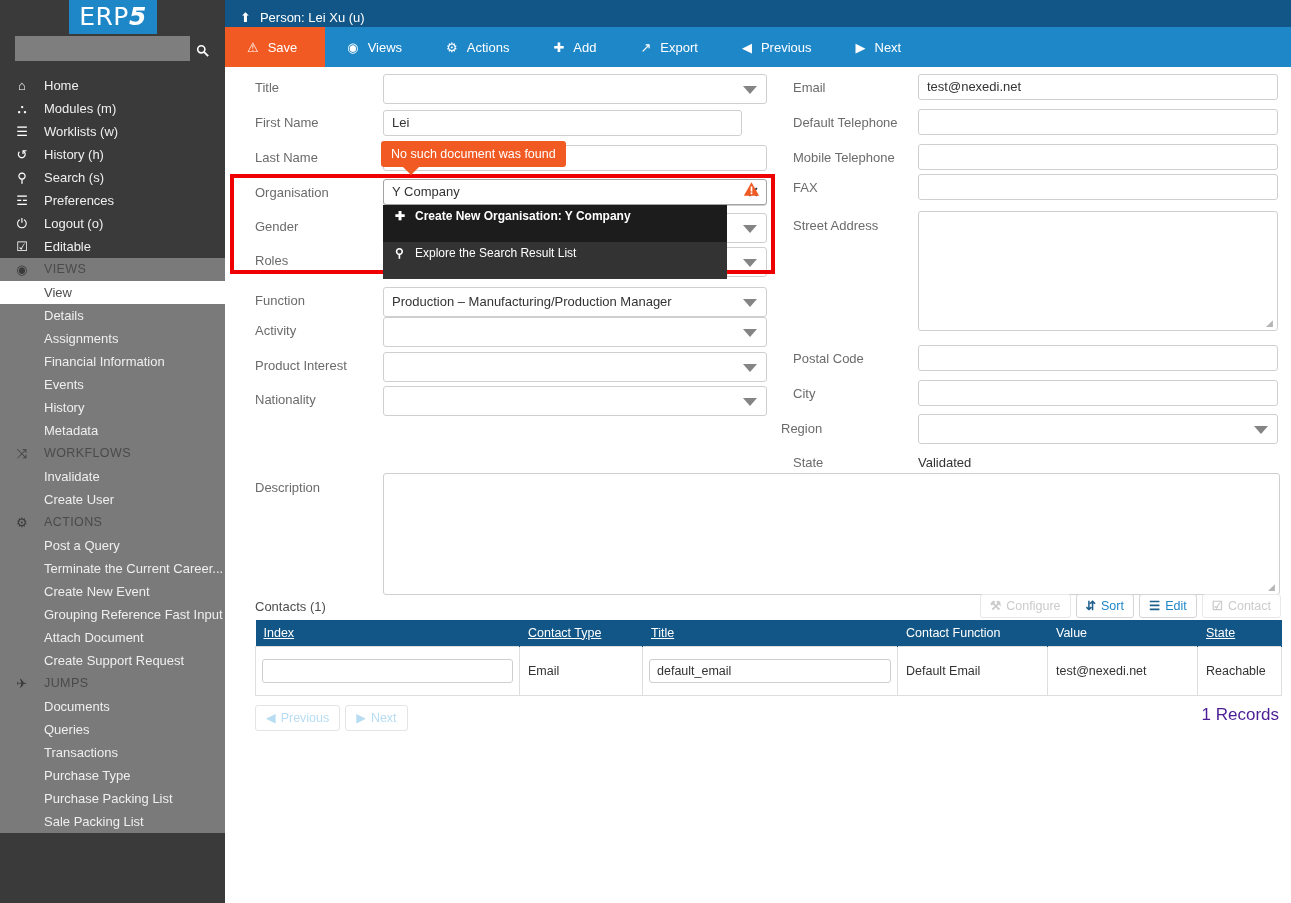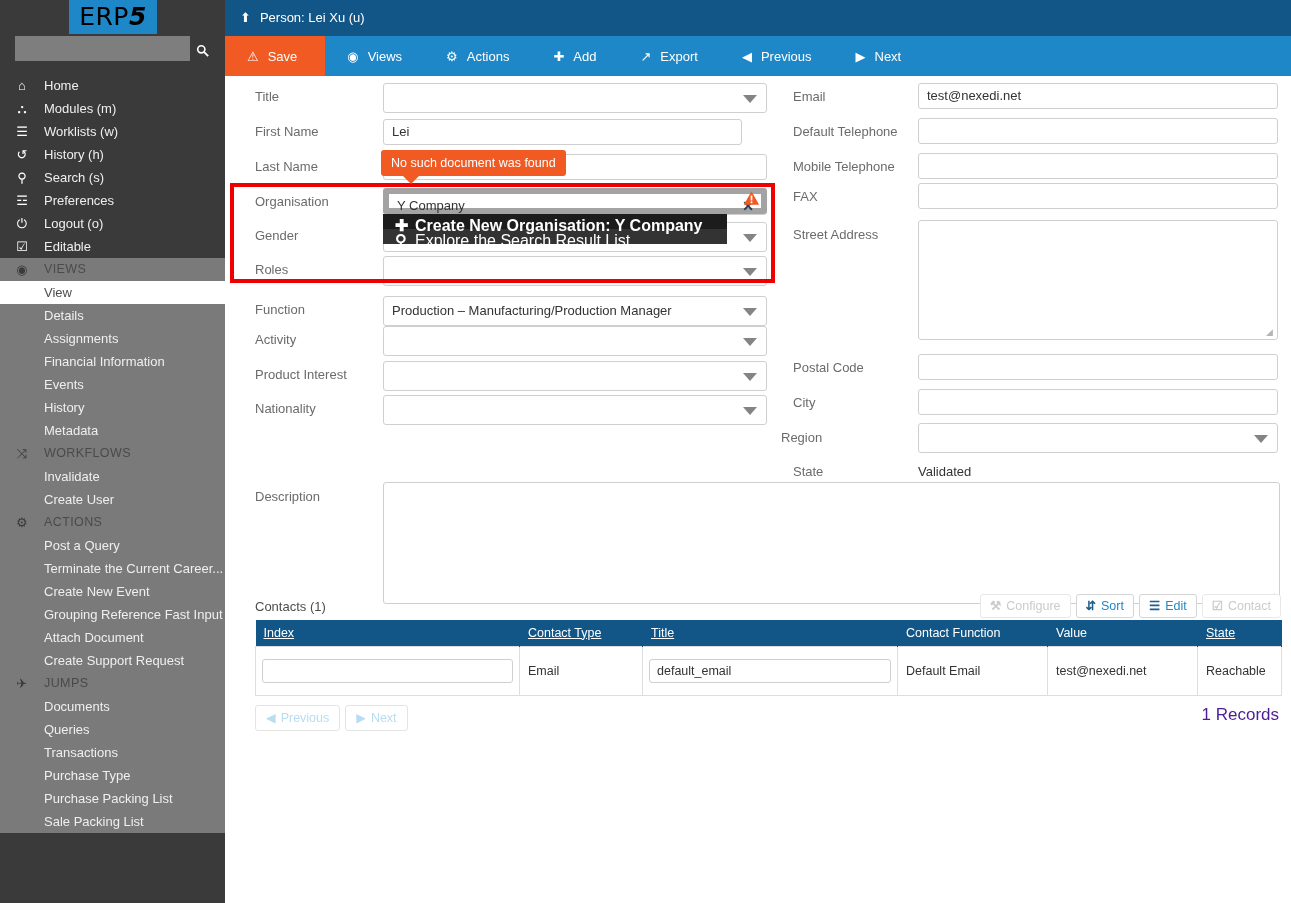--- a/index.html
+++ b/index.html
@@ -18,21 +18,21 @@
   #sidebar {
     position:absolute; left:0; top:0;
     width:225px; height:903px;
     background:#3a3a3a;
   }
   #logo-wrap { height:36px; position:relative; }
   #logo {
     position:absolute; left:69px; top:0;
     width:88px; height:34px;
     background:#1e87c8;
-    color:#000000;
+    color:#ffffff;
     font-size:25px;
     letter-spacing:0.5px;
     text-align:center;
     line-height:34px;
     font-family:"DejaVu Sans", sans-serif;
   }
   #logo .five { font-style:italic; font-weight:bold; }
   #search-row {
     height:30px; position:relative;
     padding:0 8px;
@@ -84,21 +84,21 @@
     color:#4d4d4d;
   }
 
   
   #main {
     position:absolute; left:225px; top:0;
     width:1066px; height:903px;
     background:#fff;
   }
   #topbar {
-    height:36px;
+    height:27px;
     background:#125687;
     color:#fff;
     line-height:36px;
     padding-left:15px;
     font-size:13px;
   }
   #topbar .up-ico { margin-right:9px; font-size:13px; }
   #toolbar {
     height:40px;
     background:#1e87c8;
@@ -177,21 +177,21 @@
     position:absolute;
     border:4px solid #ee0000;
     z-index:30;
     pointer-events:none;
   }
 
   
   #org-input-wrap {
     position:absolute;
     z-index:35;
-    border:6px solid #a3a3a3;
+    border:1px solid #a3a3a3;
     border-radius:3px;
     background:#fff;
     height:26px;
   }
   #org-input-wrap .txt {
     position:absolute; left:8px; top:0;
     line-height:24px; font-size:13px; color:#333;
   }
   #org-clear {
     position:absolute; right:7px; top:0;
@@ -206,23 +206,23 @@
     font-size:17px;
     line-height:1;
   }
   #org-menu {
     position:absolute;
     z-index:36;
     background:#1c1c1c;
     color:#fff;
   }
   #org-menu .item {
-    height:15px; line-height:23px;
+    height:37px; line-height:23px;
     padding-left:12px;
-    font-size:16px;
+    font-size:12px;
     white-space:nowrap;
     cursor:pointer;
   }
   #org-menu .item.first { background:#1c1c1c; font-weight:bold; }
   #org-menu .item.second { background:#333333; }
   #org-menu .item .ico {
     display:inline-block; width:20px;
     font-weight:bold;
   }
 

